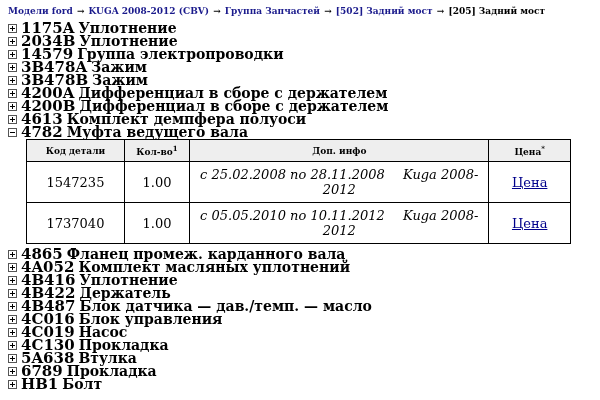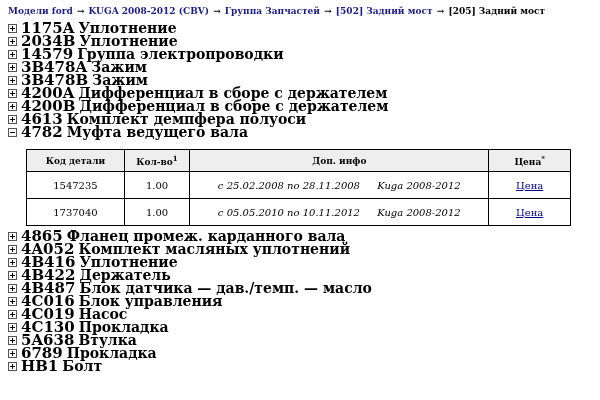--- a/index.html
+++ b/index.html
@@ -95,41 +95,41 @@
     font-size: 14px;
     font-weight: bold;
   }
   .node.sel .code,
   .node.sel .title {
     color: #000;
   }
 
   
   .table-wrap {
-    margin: 10px 0 4px 18px;
+    margin: 0 0 4px 18px;
     width: 545px;
   }
   table.parts {
     border-collapse: collapse;
     width: 100%;
     border: 1px solid #000;
     background: #fff;
   }
   table.parts th {
     background: #eeeeee;
     border: 1px solid #000;
     font-size: 9px;
     font-weight: bold;
     padding: 4px 3px;
     text-align: center;
     font-family: "DejaVu Serif", "Liberation Serif", serif;
   }
   table.parts td {
     border: 1px solid #000;
-    font-size: 10px;
+    font-size: 13px;
     padding: 5px 3px;
     text-align: center;
     height: 16px;
   }
   td.info {
     font-style: italic;
   }
   td.info .dates { margin-right: 14px; }
   .price-link {
     color: #00008b;

